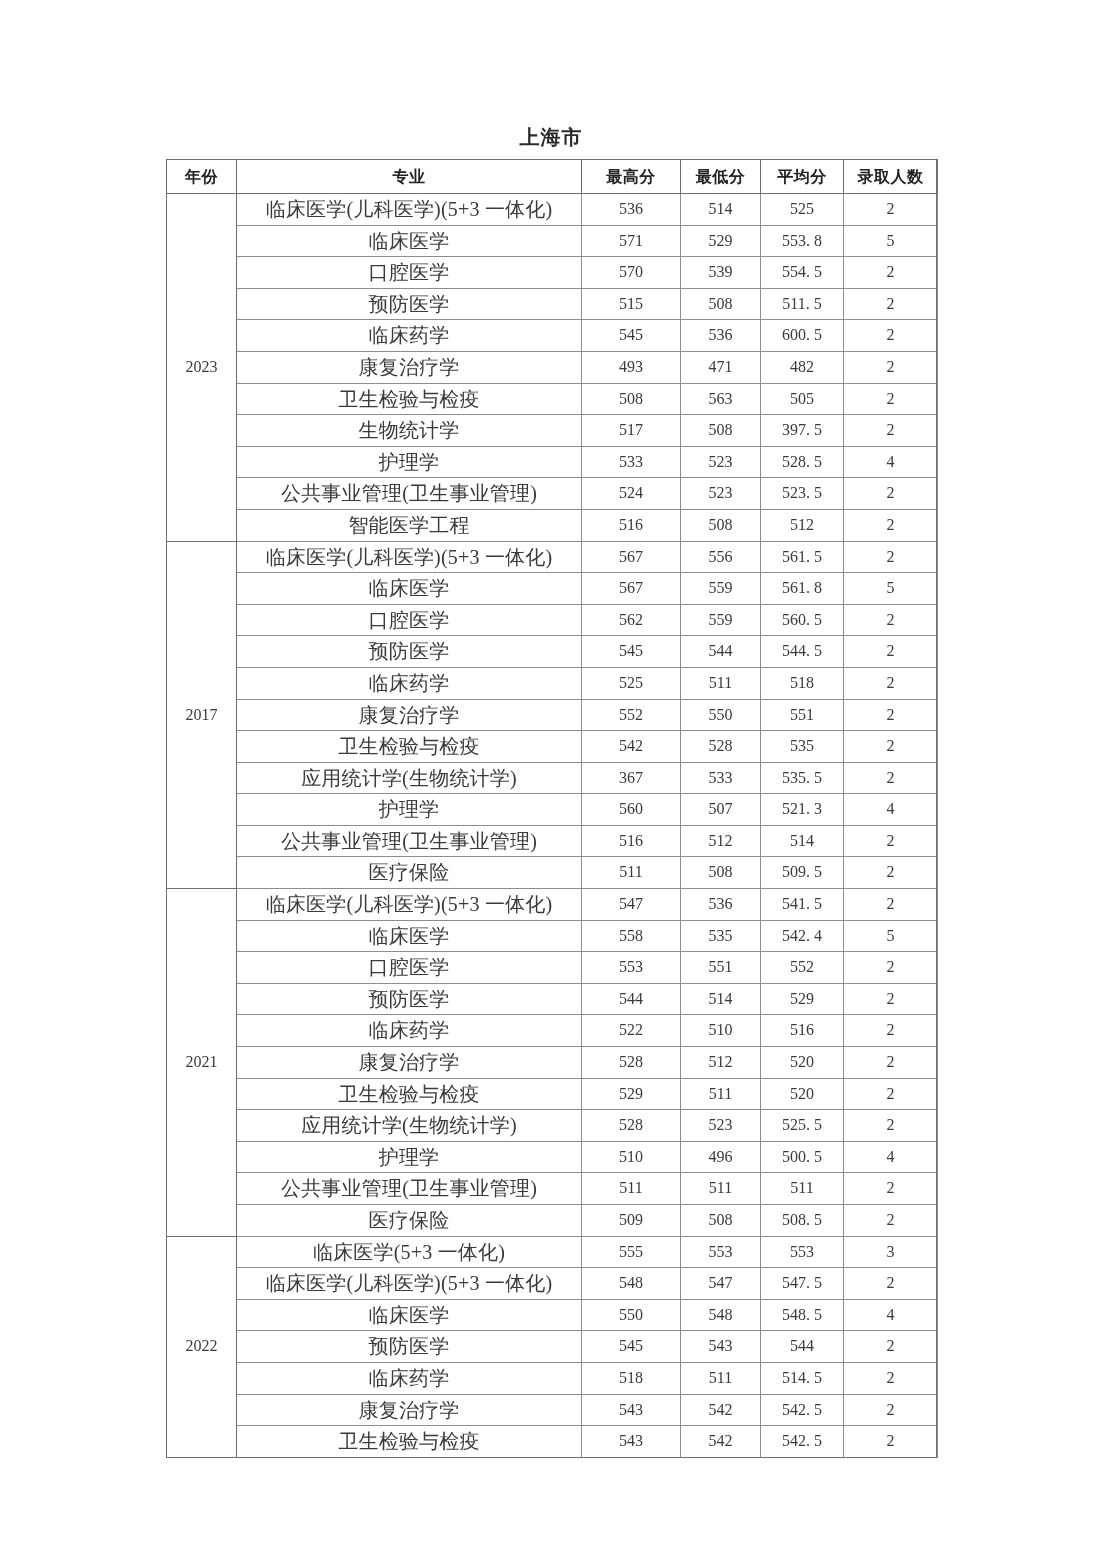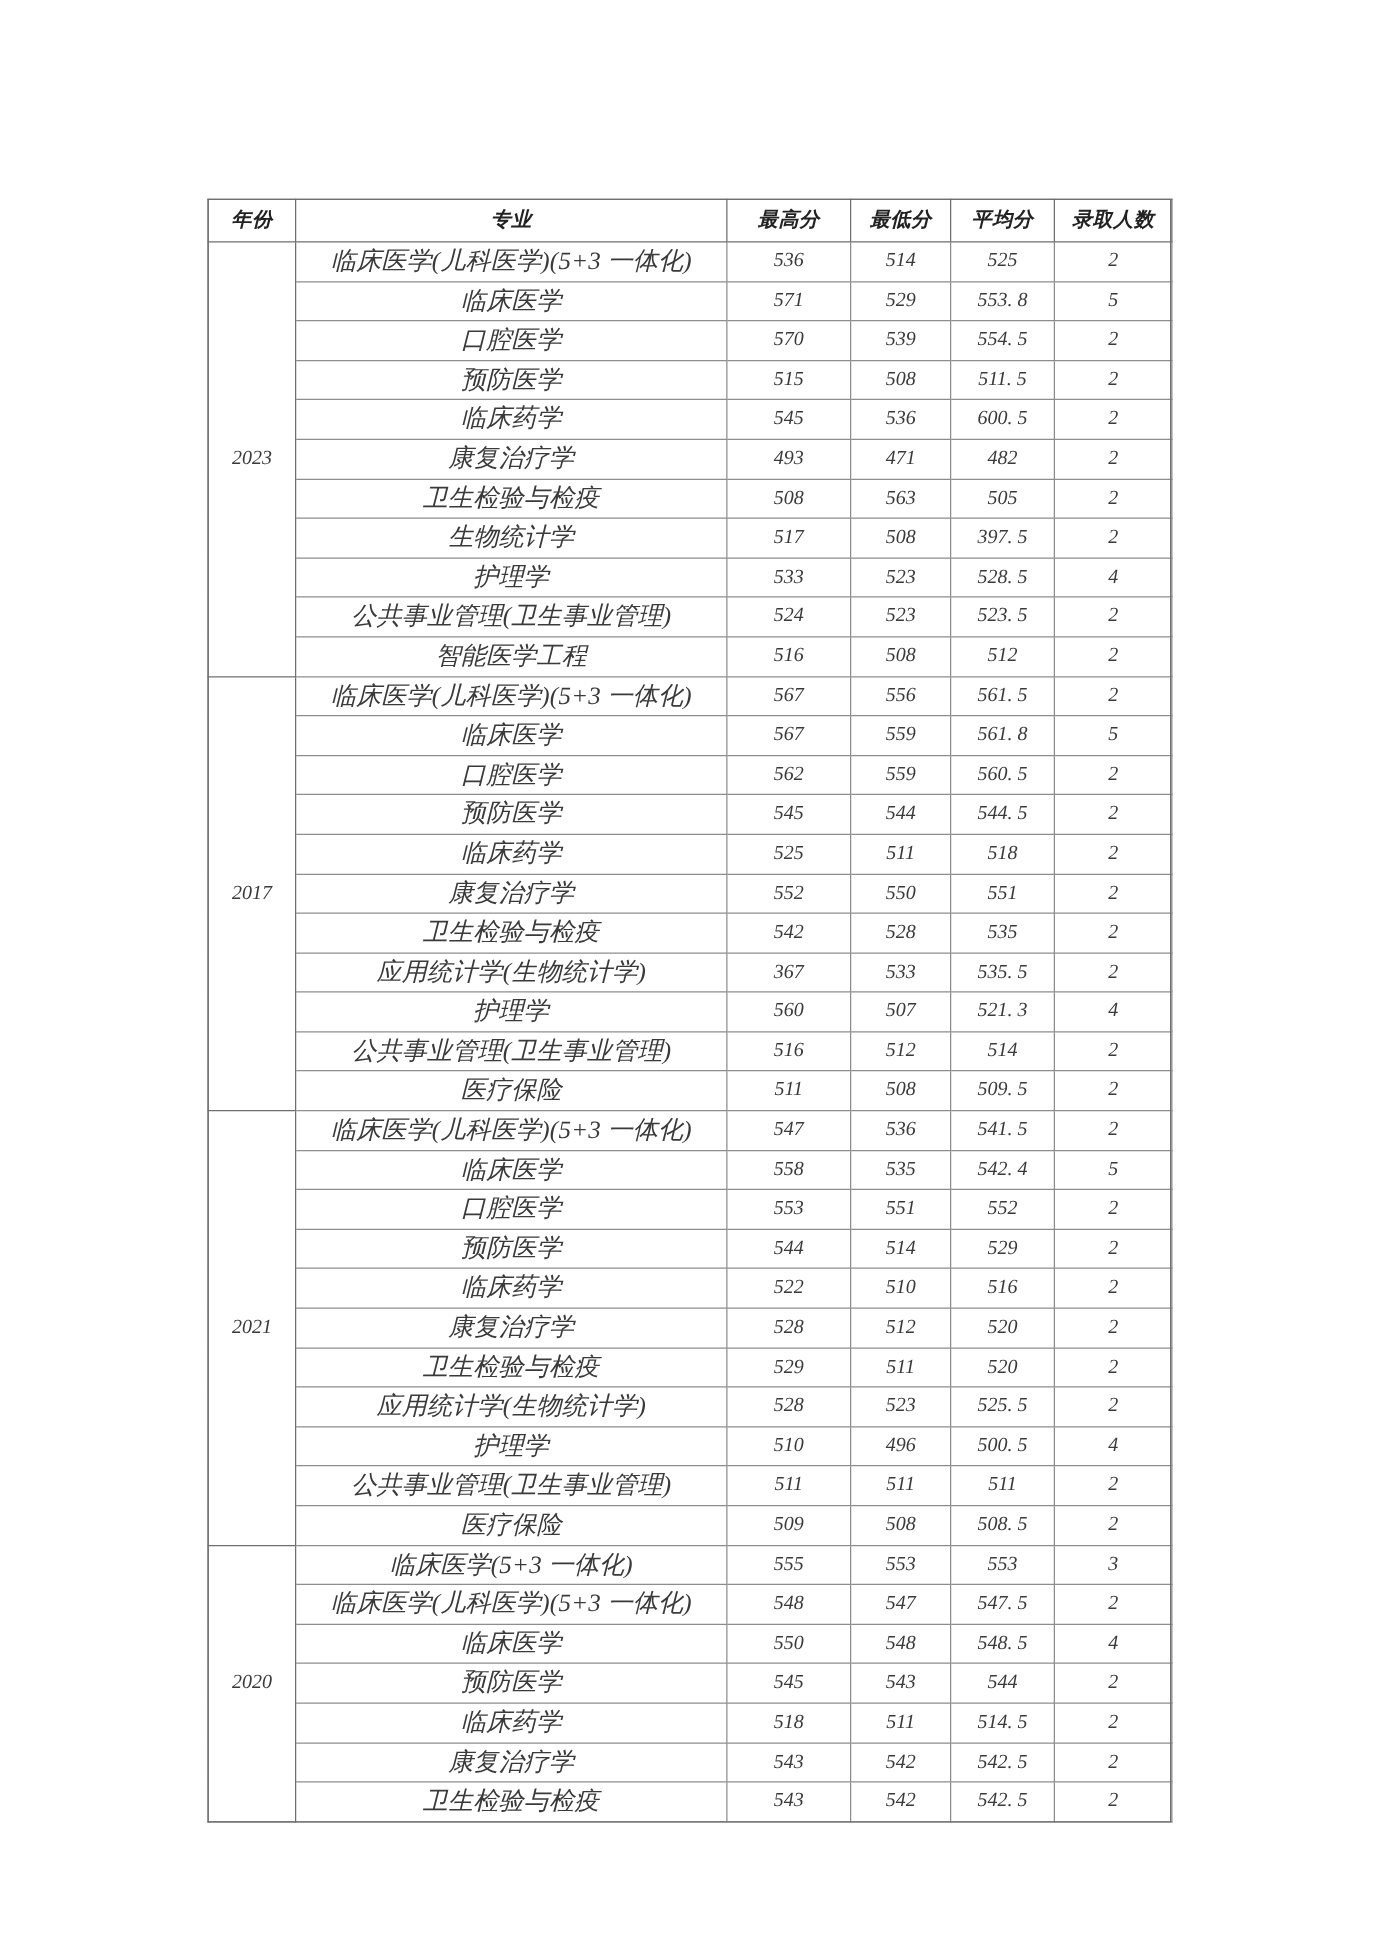--- a/index.html
+++ b/index.html
@@ -42,21 +42,20 @@
     left: 166px;
     top: 159px;
     width: 771px;
   }
 
   table.score-table {
     border-collapse: collapse;
     table-layout: fixed;
     width: 771px;
     font-size: 15.5px;
-    font-style: italic;
   }
 
   table.score-table col.c-year  { width: 70px; }
   table.score-table col.c-major { width: 345px; }
   table.score-table col.c-max   { width: 99px; }
   table.score-table col.c-min   { width: 80px; }
   table.score-table col.c-avg   { width: 83px; }
   table.score-table col.c-count { width: 94px; }
 
   table.score-table th,
@@ -117,20 +116,21 @@
     bottom: 0;
     border: 1.3px solid #6f6f6f;
     pointer-events: none;
   }
 </style>
 </head>
 <body>
 
 <div class="page">
 
+  <div class="doc-title">上海市</div>
 
   <div class="table-wrap">
     <table class="score-table">
       <colgroup>
         <col class="c-year">
         <col class="c-major">
         <col class="c-max">
         <col class="c-min">
         <col class="c-avg">
         <col class="c-count">
@@ -374,21 +374,21 @@
             <td class="num-cell">2</td>
           </tr>
           <tr>
             <td class="major-cell">医疗保险</td>
             <td class="num-cell">509</td>
             <td class="num-cell">508</td>
             <td class="num-cell">508. 5</td>
             <td class="num-cell">2</td>
           </tr>
           <tr class="group-start">
-            <td class="year-cell" rowspan="7">2020</td>
+            <td class="year-cell" rowspan="7">2022</td>
             <td class="major-cell">临床医学(5+3 一体化)</td>
             <td class="num-cell">555</td>
             <td class="num-cell">553</td>
             <td class="num-cell">553</td>
             <td class="num-cell">3</td>
           </tr>
           <tr>
             <td class="major-cell">临床医学(儿科医学)(5+3 一体化)</td>
             <td class="num-cell">548</td>
             <td class="num-cell">547</td>

